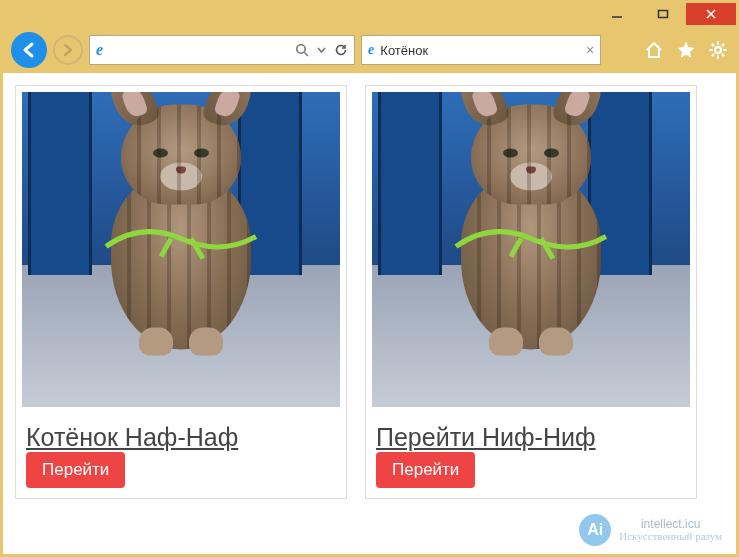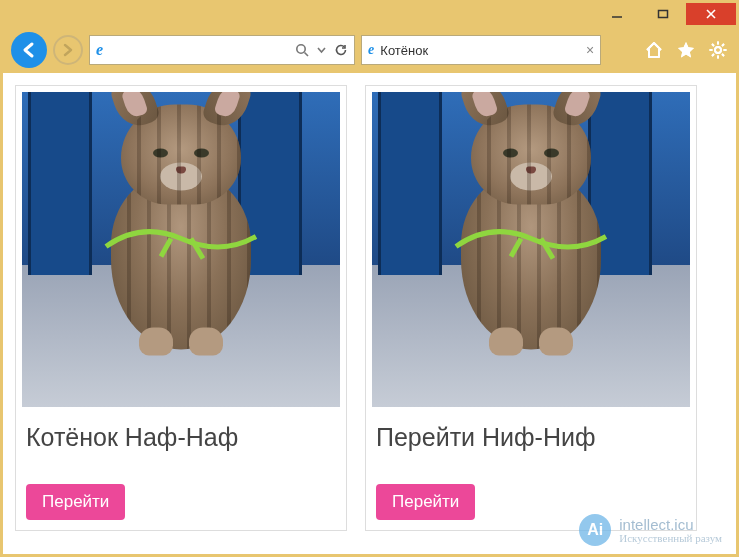--- a/index.html
+++ b/index.html
@@ -154,44 +154,46 @@
     background:#b49a80; border-radius: 14px 14px 10px 10px;
   }
   .cat .paw.l{left:28px;} .cat .paw.r{right:28px;}
   .ribbon {
     position:absolute; top:42px; left:50%; transform:translateX(-50%);
     width:160px; height:60px; pointer-events:none;
   }
   .caption {
     font-size: 25px;
     color: #444;
-    margin: 16px 4px 24px 4px;
+    margin: 16px 4px 0 4px;
     font-weight: 400;
+    text-decoration: underline;
   }
   .go-btn {
     display: inline-block;
-    background: #ec4899;
+    background: #ef4444;
     color: #fff;
     font-size: 17px;
     padding: 8px 16px;
     border-radius: 4px;
-    margin: 8px 0 4px 4px;
+    margin: 0 0 4px 4px;
   }
   .watermark {
     position: absolute;
     right: 14px; bottom: 8px;
     display: flex; align-items: center; gap: 8px;
     opacity: .75;
+    text-align: center;
   }
   .wm-badge {
     width: 32px; height: 32px; border-radius: 50%;
     background: #6fb6e8; display:flex; align-items:center; justify-content:center;
     color:#fff; font-weight:700; font-size:16px;
   }
-  .wm-text { font-size: 15px; color: #86a7c2; line-height: 1; }
+  .wm-text { font-size: 12px; color: #86a7c2; line-height: 1; }
   .wm-sub { font-size: 11px; color: #9eb8cc; font-family: Liberation Serif, serif; }
   .ie-e {
     font-family: Georgia, serif; font-style: italic; font-weight: 700;
     color:#1e90e8;
   }
 </style>
 </head>
 <body>
 
 <div class="window">

